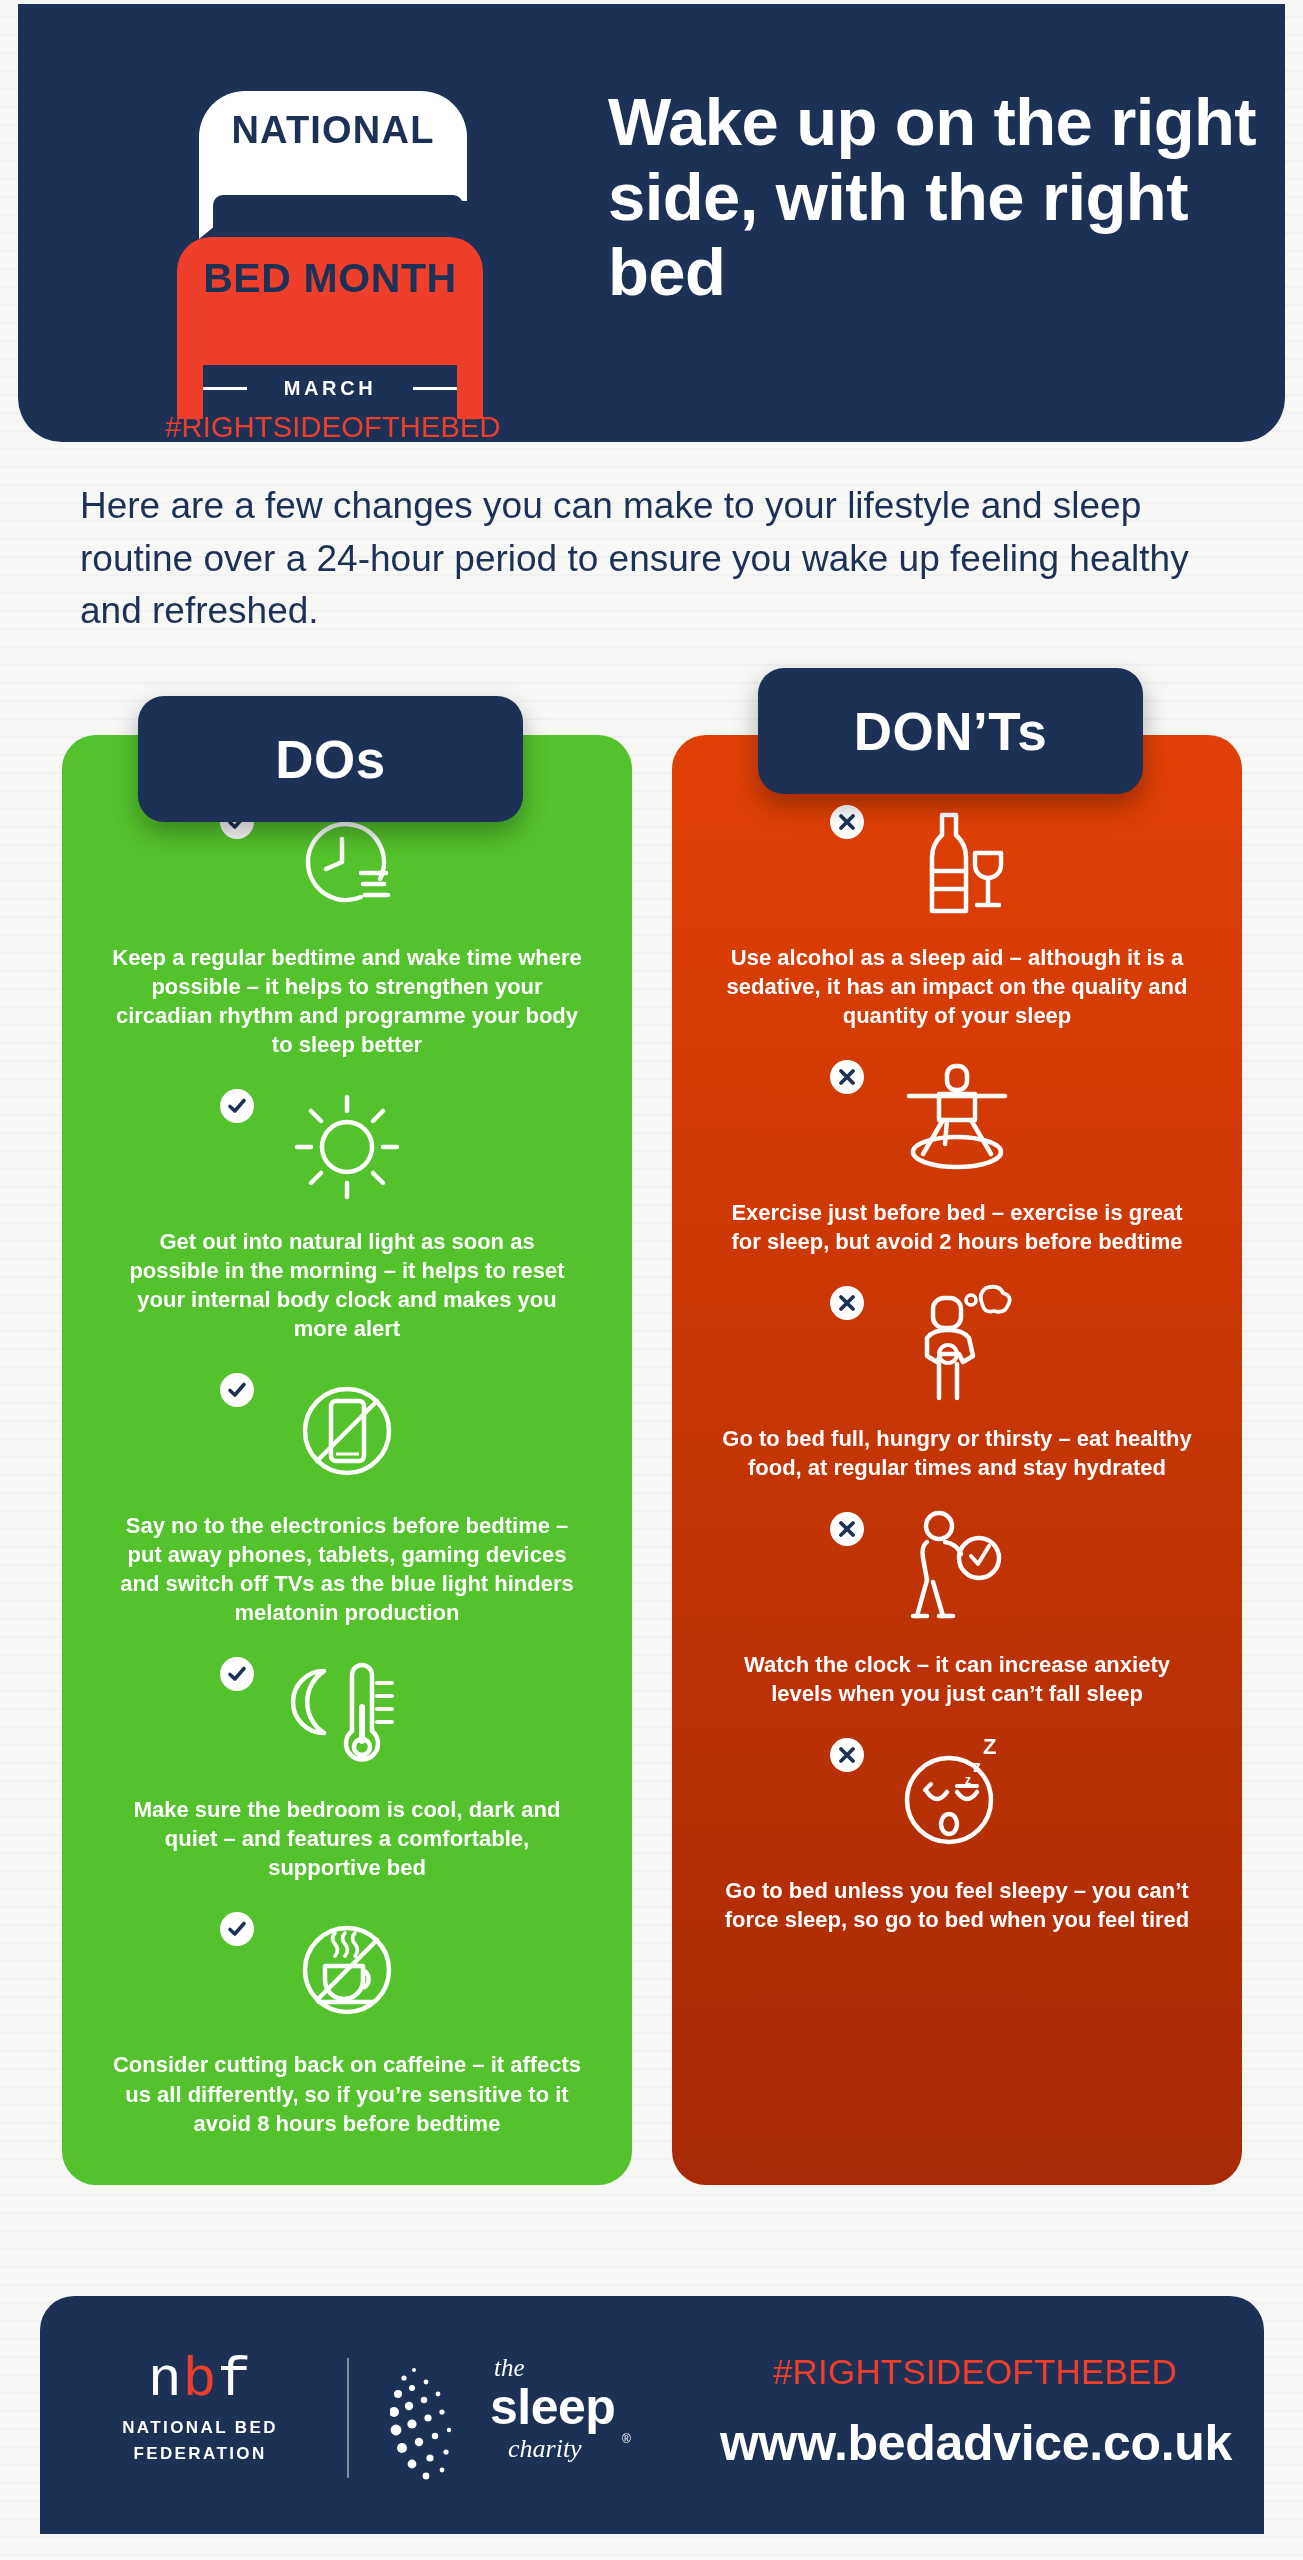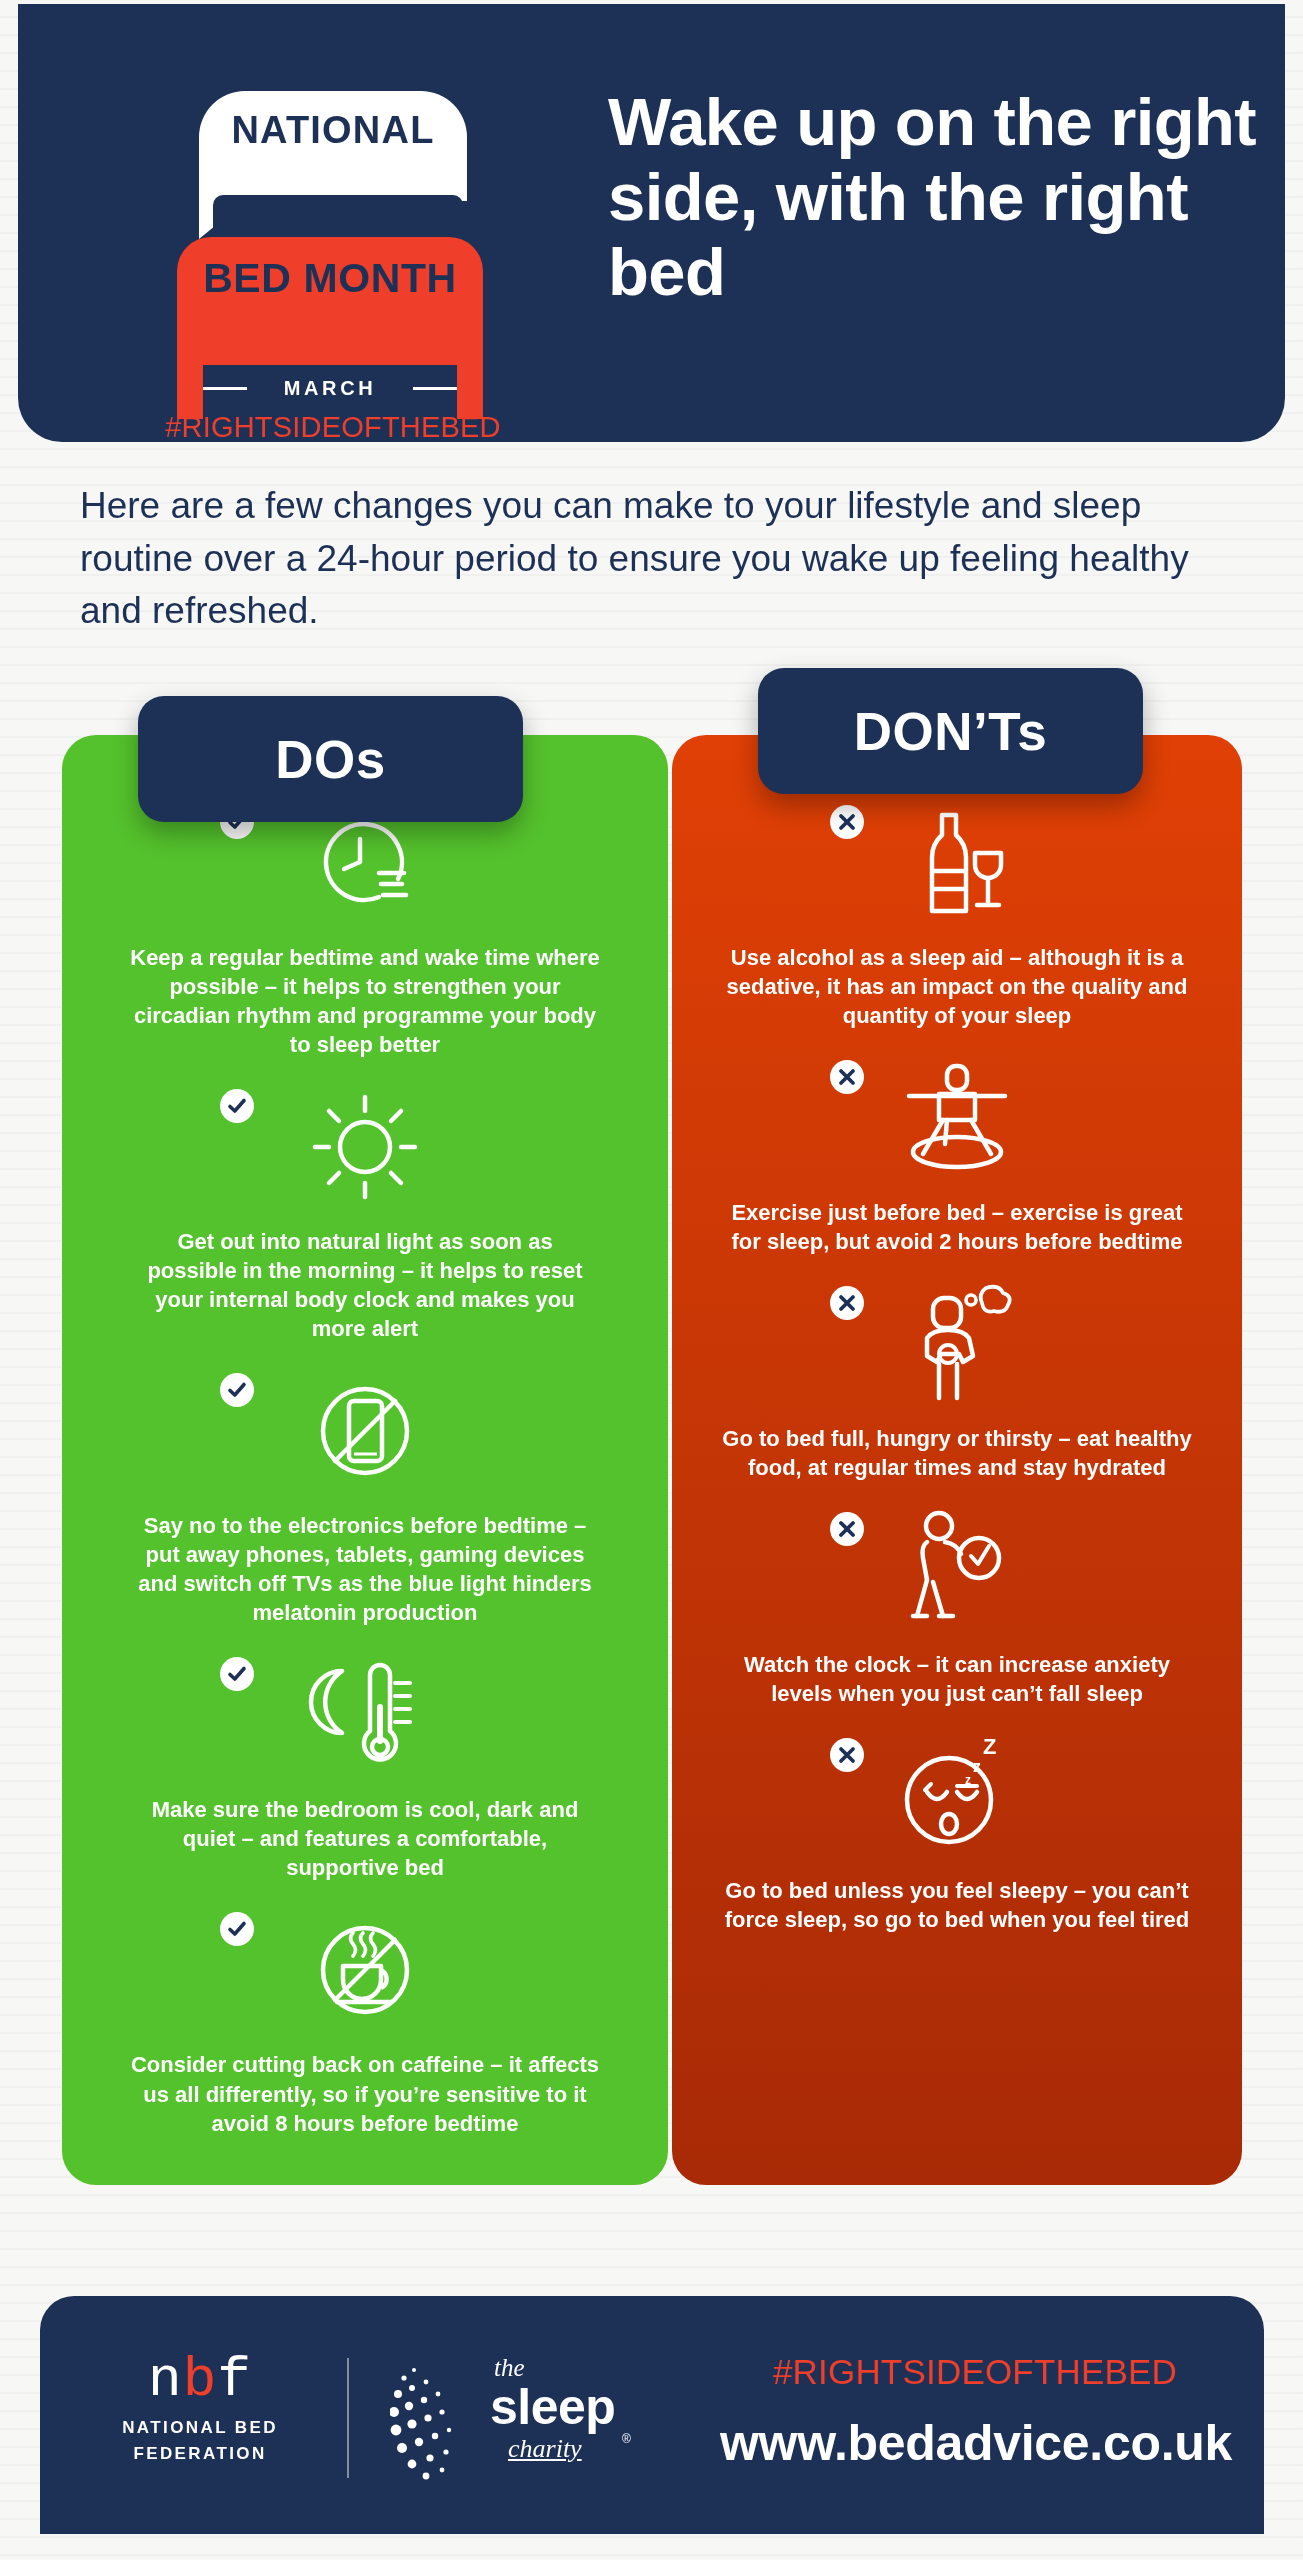--- a/index.html
+++ b/index.html
@@ -81,21 +81,21 @@
   }
 
   
   .intro{
     position:absolute;left:80px;top:480px;width:1140px;
     color:#1d3157;font-size:37px;line-height:1.42;
   }
 
   
   .col{position:absolute;top:735px;width:570px;border-radius:34px;}
-  .col.dos{left:62px;background:#54c22c;height:1450px;padding-left:36px;}
+  .col.dos{left:62px;background:#54c22c;height:1450px;}
   .col.donts{left:672px;background:linear-gradient(to bottom,#e04005 0%,#a82a06 100%);height:1450px;}
 
   .col-header{
     position:absolute;top:668px;width:385px;height:126px;
     background:#1d3157;border-radius:26px;
     box-shadow:0 12px 26px rgba(0,0,0,0.30);
     display:flex;align-items:center;justify-content:center;
     z-index:4;
   }
   .col-header.dos-h{left:138px;margin-top:28px;}
@@ -146,21 +146,21 @@
   .sc-the{
     position:absolute;left:104px;top:0;color:#ffffff;
     font-size:25px;font-style:italic;font-family:"Liberation Serif",serif;
   }
   .sc-sleep{
     position:absolute;left:100px;top:24px;color:#ffffff;
     font-size:50px;font-weight:bold;letter-spacing:-0.5px;text-align:right;
   }
   .sc-charity{
     position:absolute;left:118px;top:80px;color:#ffffff;
-    font-size:26px;font-style:italic;font-family:"Liberation Serif",serif;text-decoration:underline;
+    font-size:26px;font-style:italic;font-family:"Liberation Serif",serif;
   }
   .sc-reg{
     position:absolute;left:232px;top:78px;color:#ffffff;font-size:12px;
   }
   .footer-right{position:absolute;left:680px;top:56px;width:510px;text-align:center;}
   .footer-hash{
     color:#ef3e2a;font-size:35px;letter-spacing:0.2px;font-weight:500;
   }
   .footer-url{
     margin-top:22px;color:#ffffff;font-size:50px;font-weight:bold;

